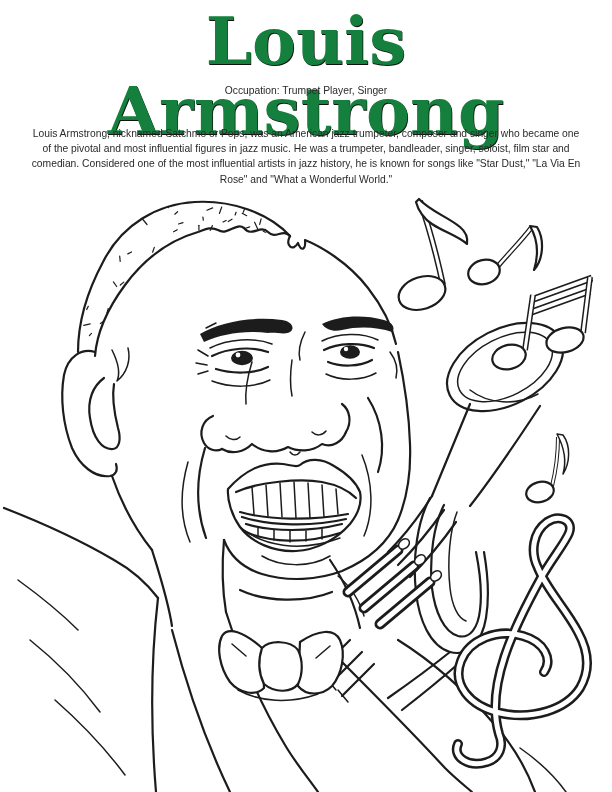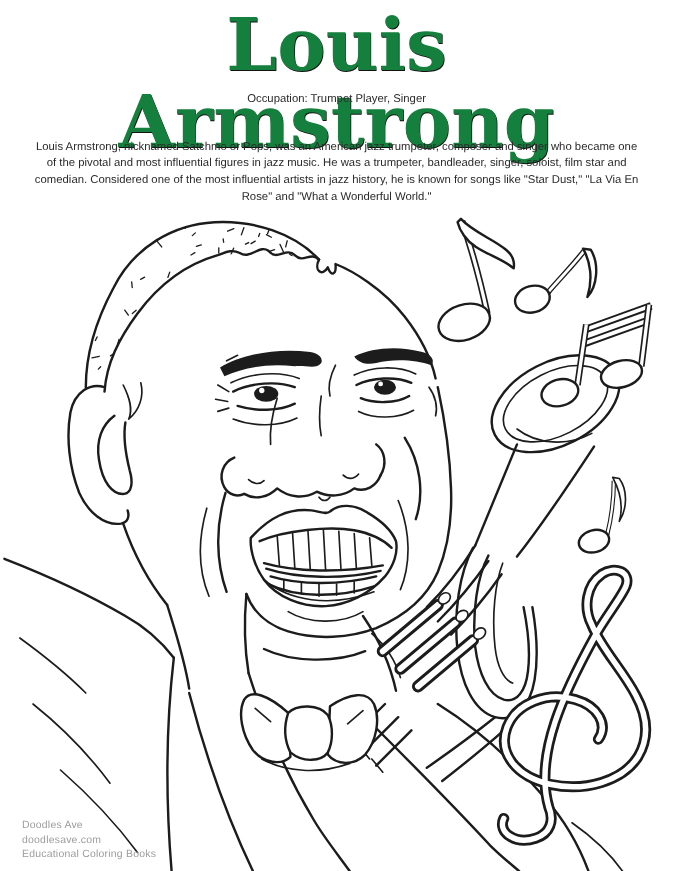--- a/index.html
+++ b/index.html
@@ -333,18 +333,13 @@
         <ellipse class="ink wfill" cx="540" cy="492" rx="14" ry="10" transform="rotate(-15 540 492)"></ellipse>
       </g>
     </g>
 
     <g>
       <path class="dbl" fill="none" stroke="#1c1c1c" stroke-width="10" stroke-linecap="round" d="M 458,744 C 452,757 469,768 487,762 C 500,758 504,746 499,734 C 485,686 514,627 541,578 C 551,560 565,543 569,533 C 574,520 559,514 547,522 C 533,532 530,552 538,568 C 547,590 566,609 578,632 C 589,652 590,671 580,688 C 566,710 532,720 500,713 C 469,706 452,684 461,661 C 469,640 497,628 523,636 C 544,642 553,659 544,672"></path>
         <path class="" fill="none" stroke="#ffffff" stroke-width="5" stroke-linecap="round" d="M 458,744 C 452,757 469,768 487,762 C 500,758 504,746 499,734 C 485,686 514,627 541,578 C 551,560 565,543 569,533 C 574,520 559,514 547,522 C 533,532 530,552 538,568 C 547,590 566,609 578,632 C 589,652 590,671 580,688 C 566,710 532,720 500,713 C 469,706 452,684 461,661 C 469,640 497,628 523,636 C 544,642 553,659 544,672"></path>
     </g>
   </svg>
 
-  <div class="footer">
-    <div>Doodles Ave</div>
-    <div>doodlesave.com</div>
-    <div>Educational Coloring Books</div>
-  </div>
 </div>
 
 </body></html>

